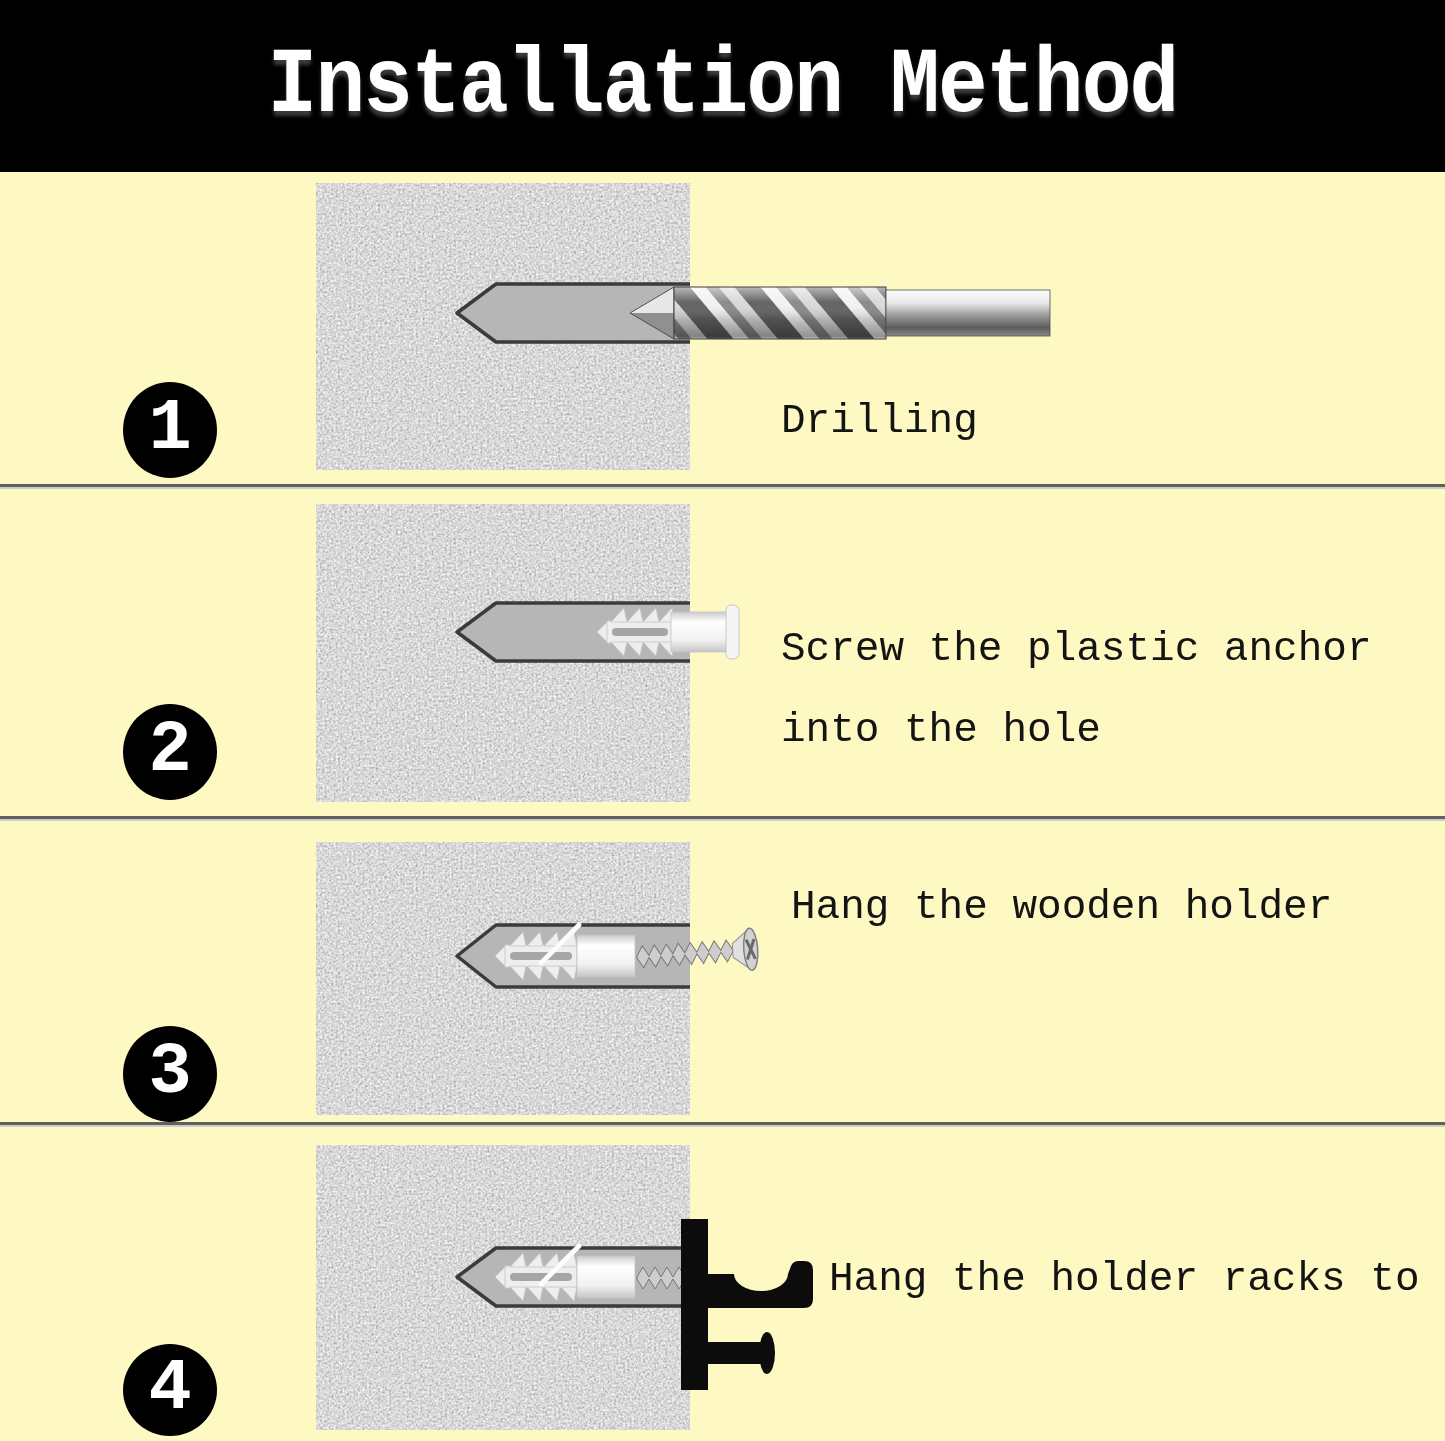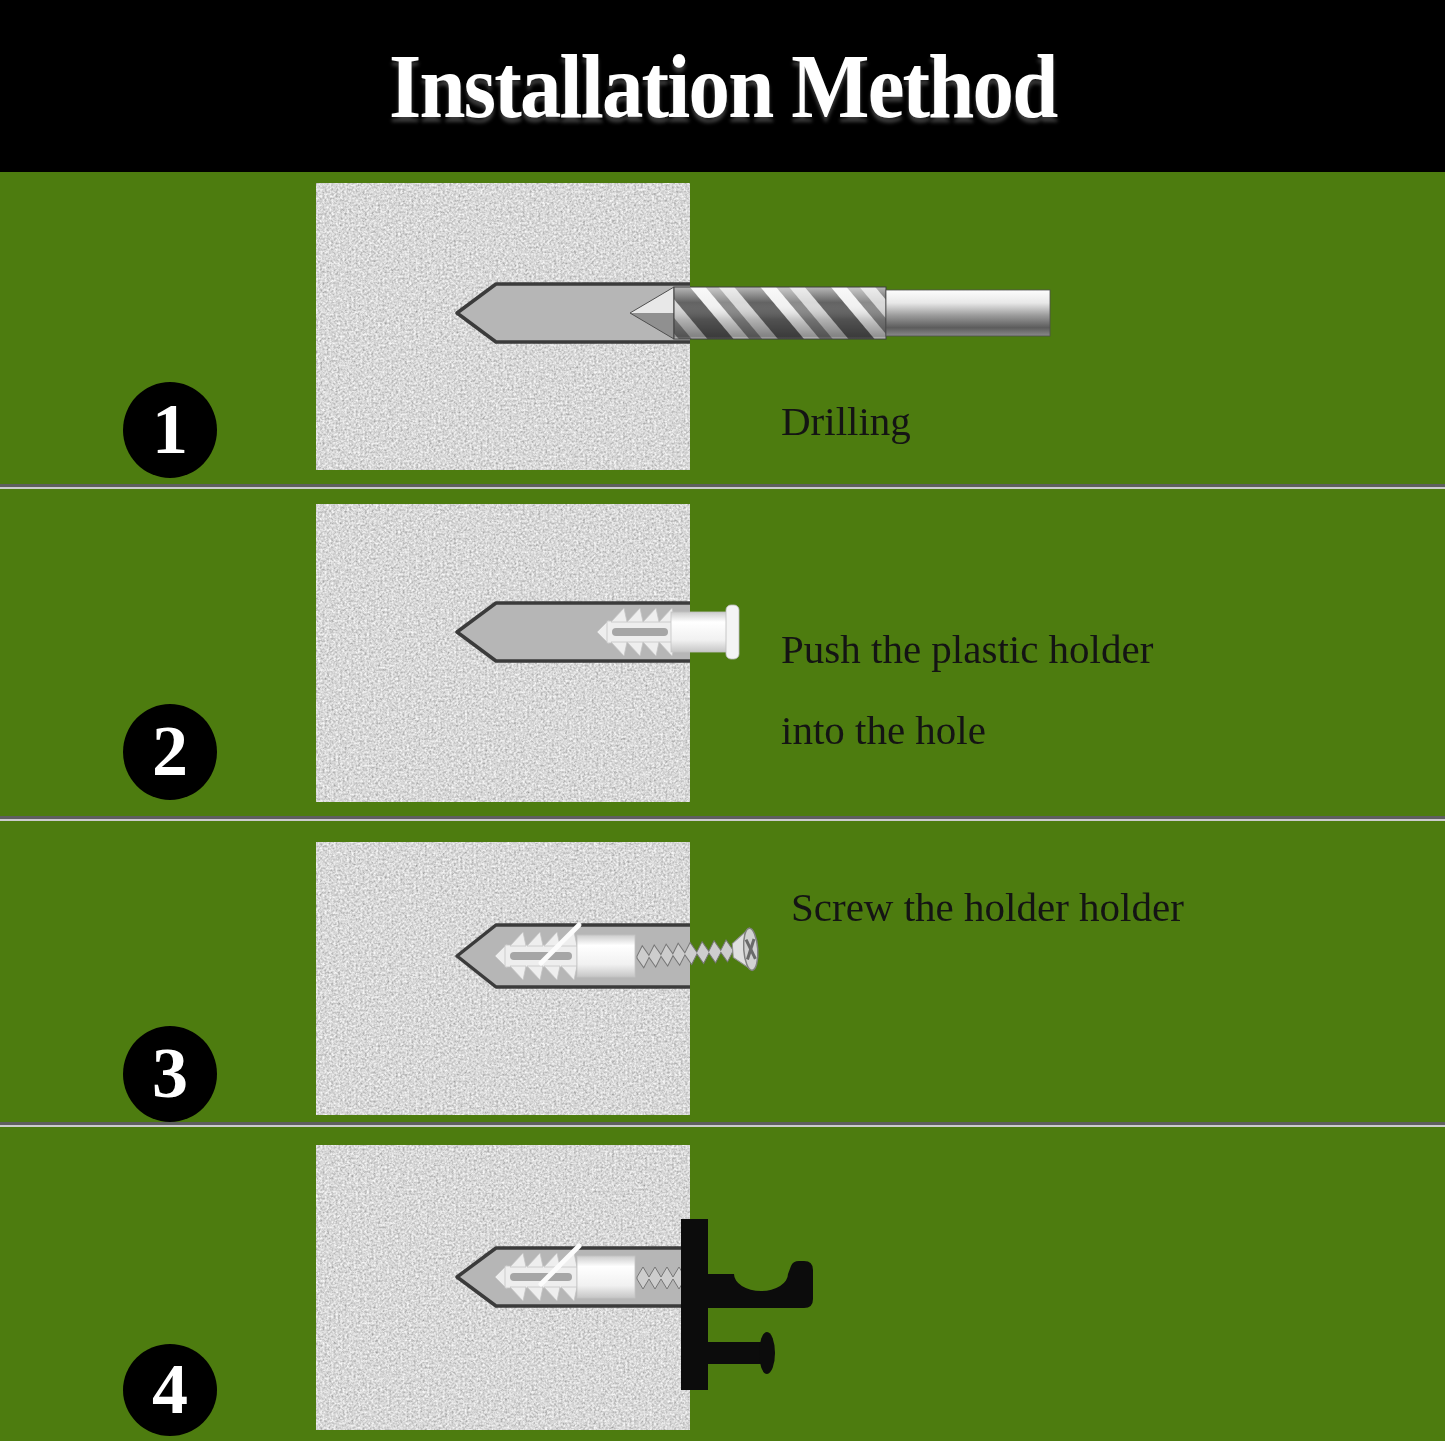--- a/index.html
+++ b/index.html
@@ -1,18 +1,18 @@
 <!DOCTYPE html>
 <html><head>
 <meta charset="utf-8">
 <style>
   html,body{margin:0;padding:0;background:#ffffff;}
   .page{
-    position:relative;width:1445px;height:1441px;background:#4d7c0f;overflow:hidden;
-    font-family:Liberation Serif, serif;
+    position:relative;width:1445px;height:1441px;background:#fef9c3;overflow:hidden;
+    font-family:Liberation Mono, monospace;
   }
   
   .header{
     position:absolute;left:0;top:0;width:1445px;height:172px;background:#000000;
     display:flex;align-items:center;justify-content:center;
   }
   .header h1{
     margin:0;color:#ffffff;font-size:92px;font-weight:700;letter-spacing:-2px;
     white-space:nowrap;transform:scaleX(0.9);transform-origin:center;
     text-shadow:0 5px 4px rgba(130,130,130,.45);
@@ -194,22 +194,23 @@
 
   <div class="badge b1">1</div>
   <div class="badge b2">2</div>
   <div class="badge b3">3</div>
   <div class="badge b4">4</div>
 
   <div class="caption c1">
     <div class="line">Drilling</div>
   </div>
   <div class="caption c2">
-    <div class="line">Push the plastic holder</div>
+    <div class="line">Screw the plastic anchor</div>
     <div class="line">into the hole</div>
   </div>
   <div class="caption c3">
-    <div class="line">Screw the holder holder</div>
+    <div class="line">Hang the wooden holder</div>
   </div>
   <div class="caption c4">
+    <div class="line">Hang the holder racks to</div>
   </div>
 
 </div>
 
 </body></html>

